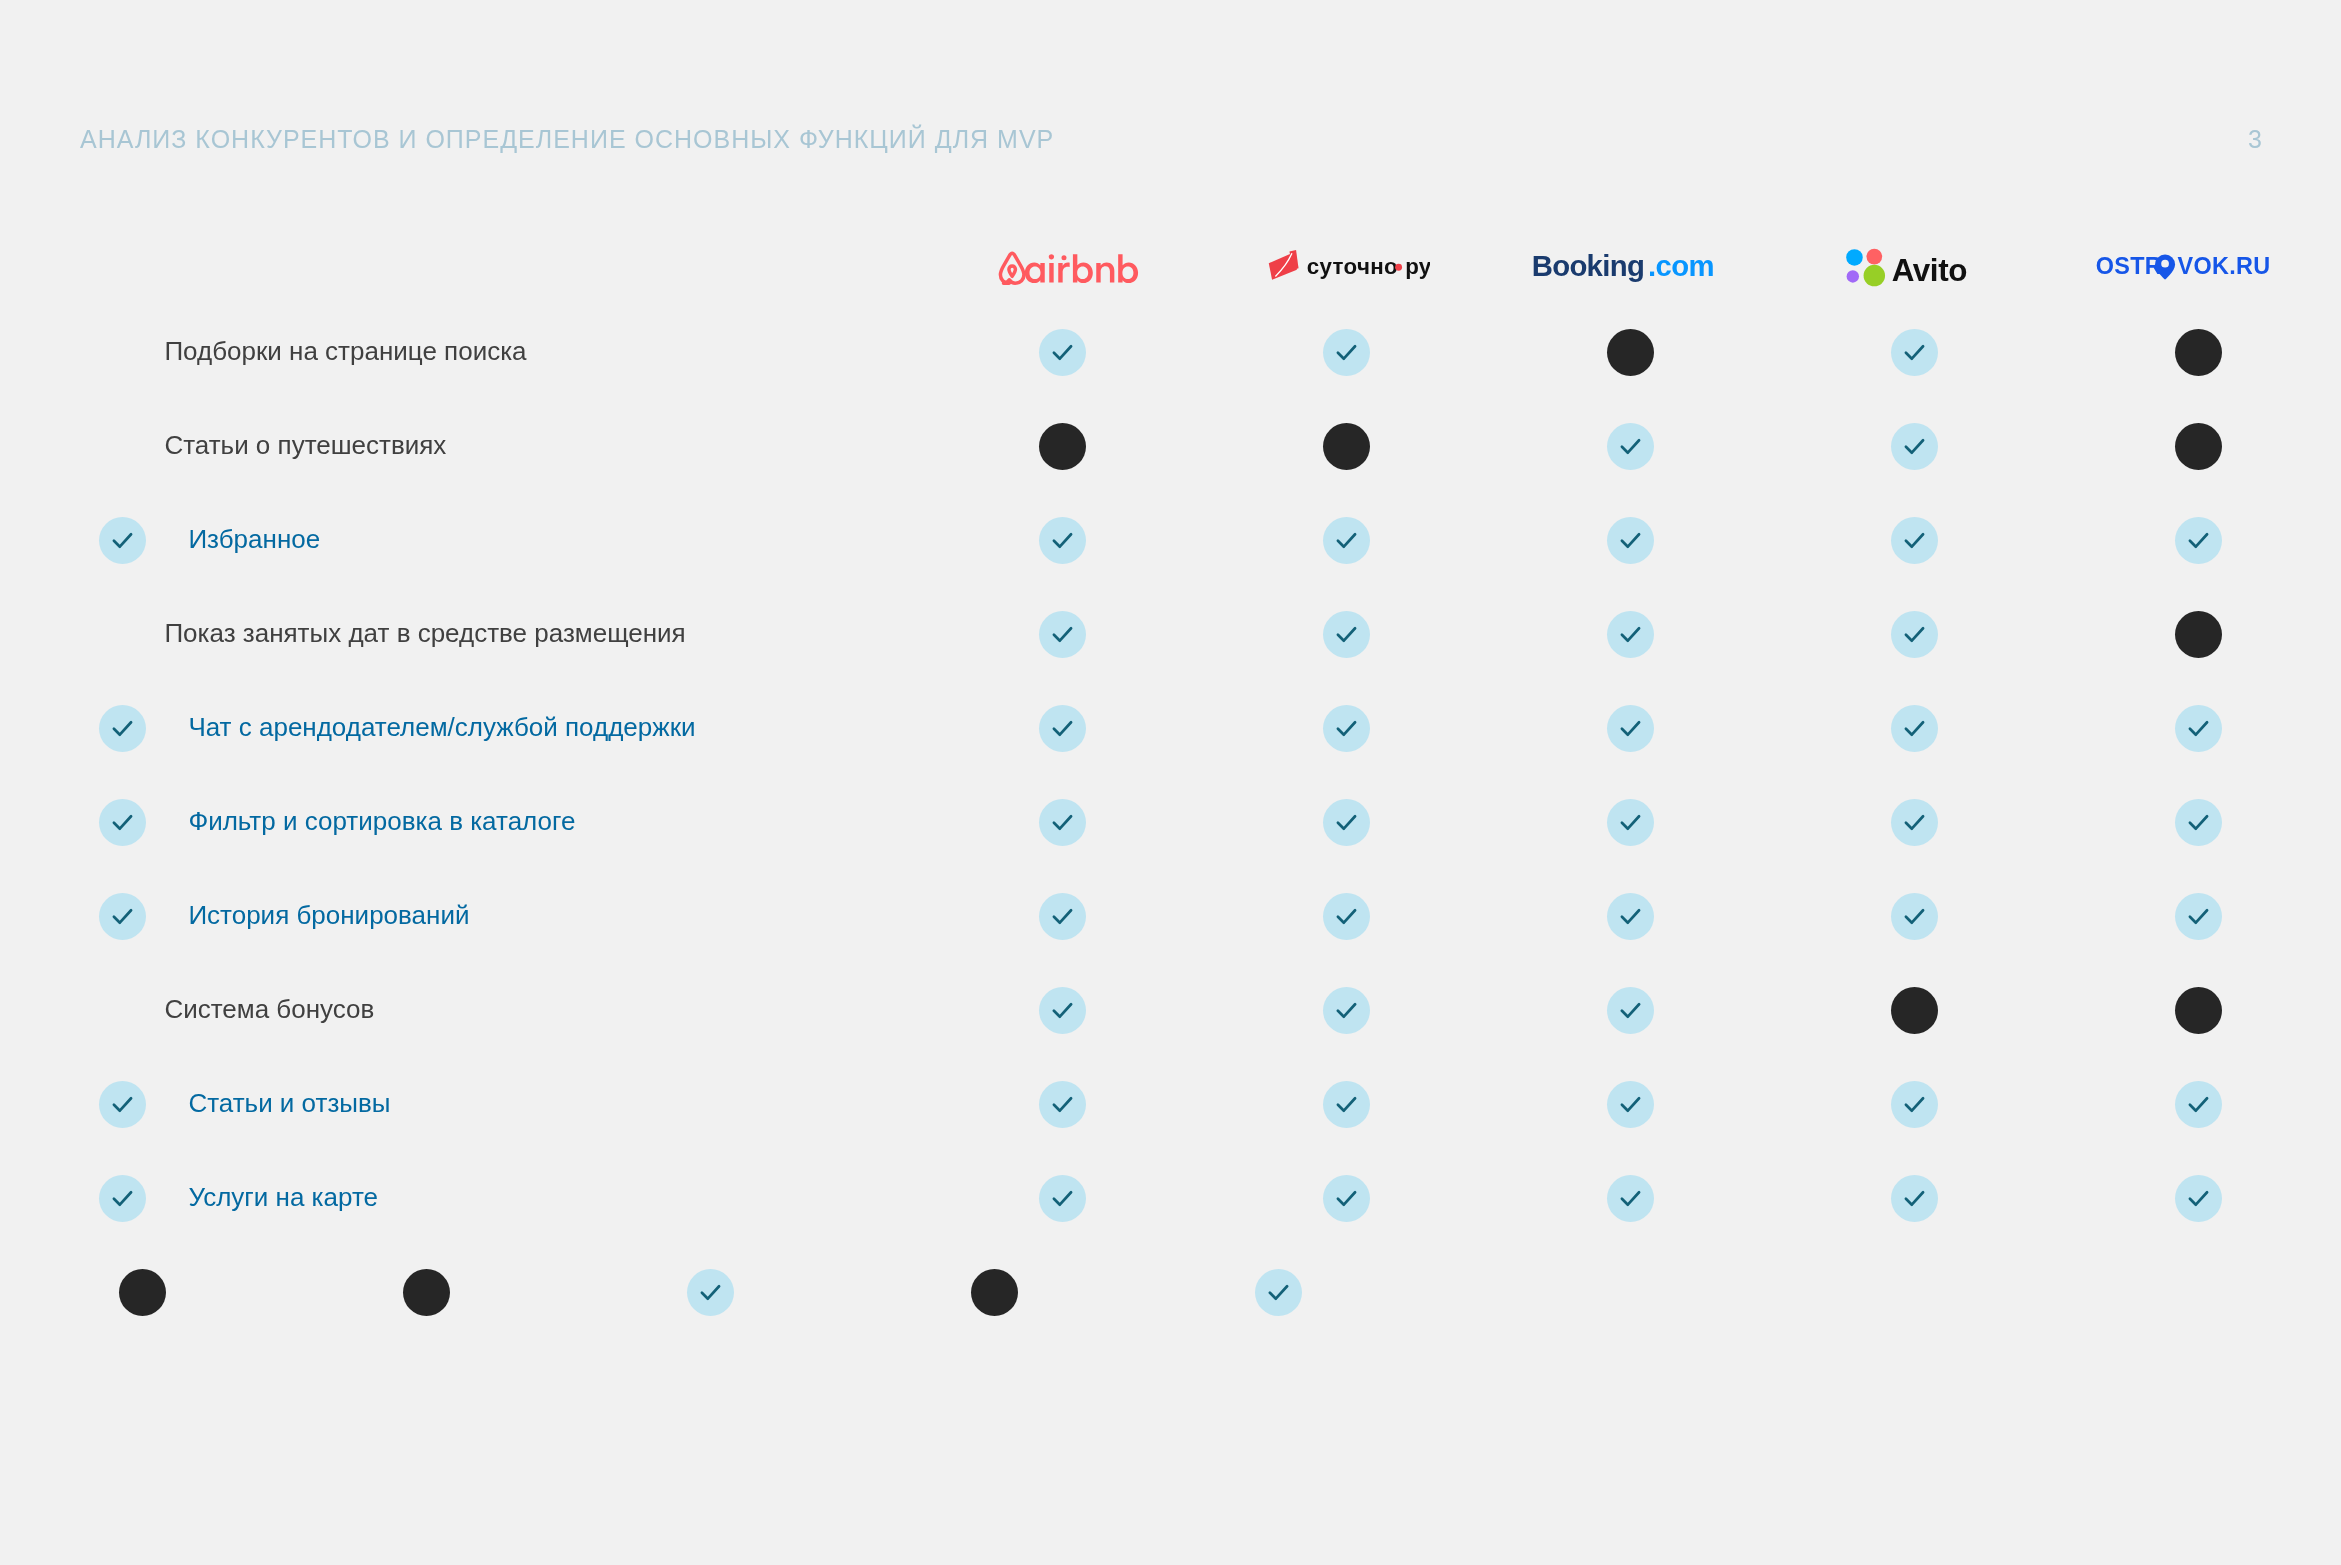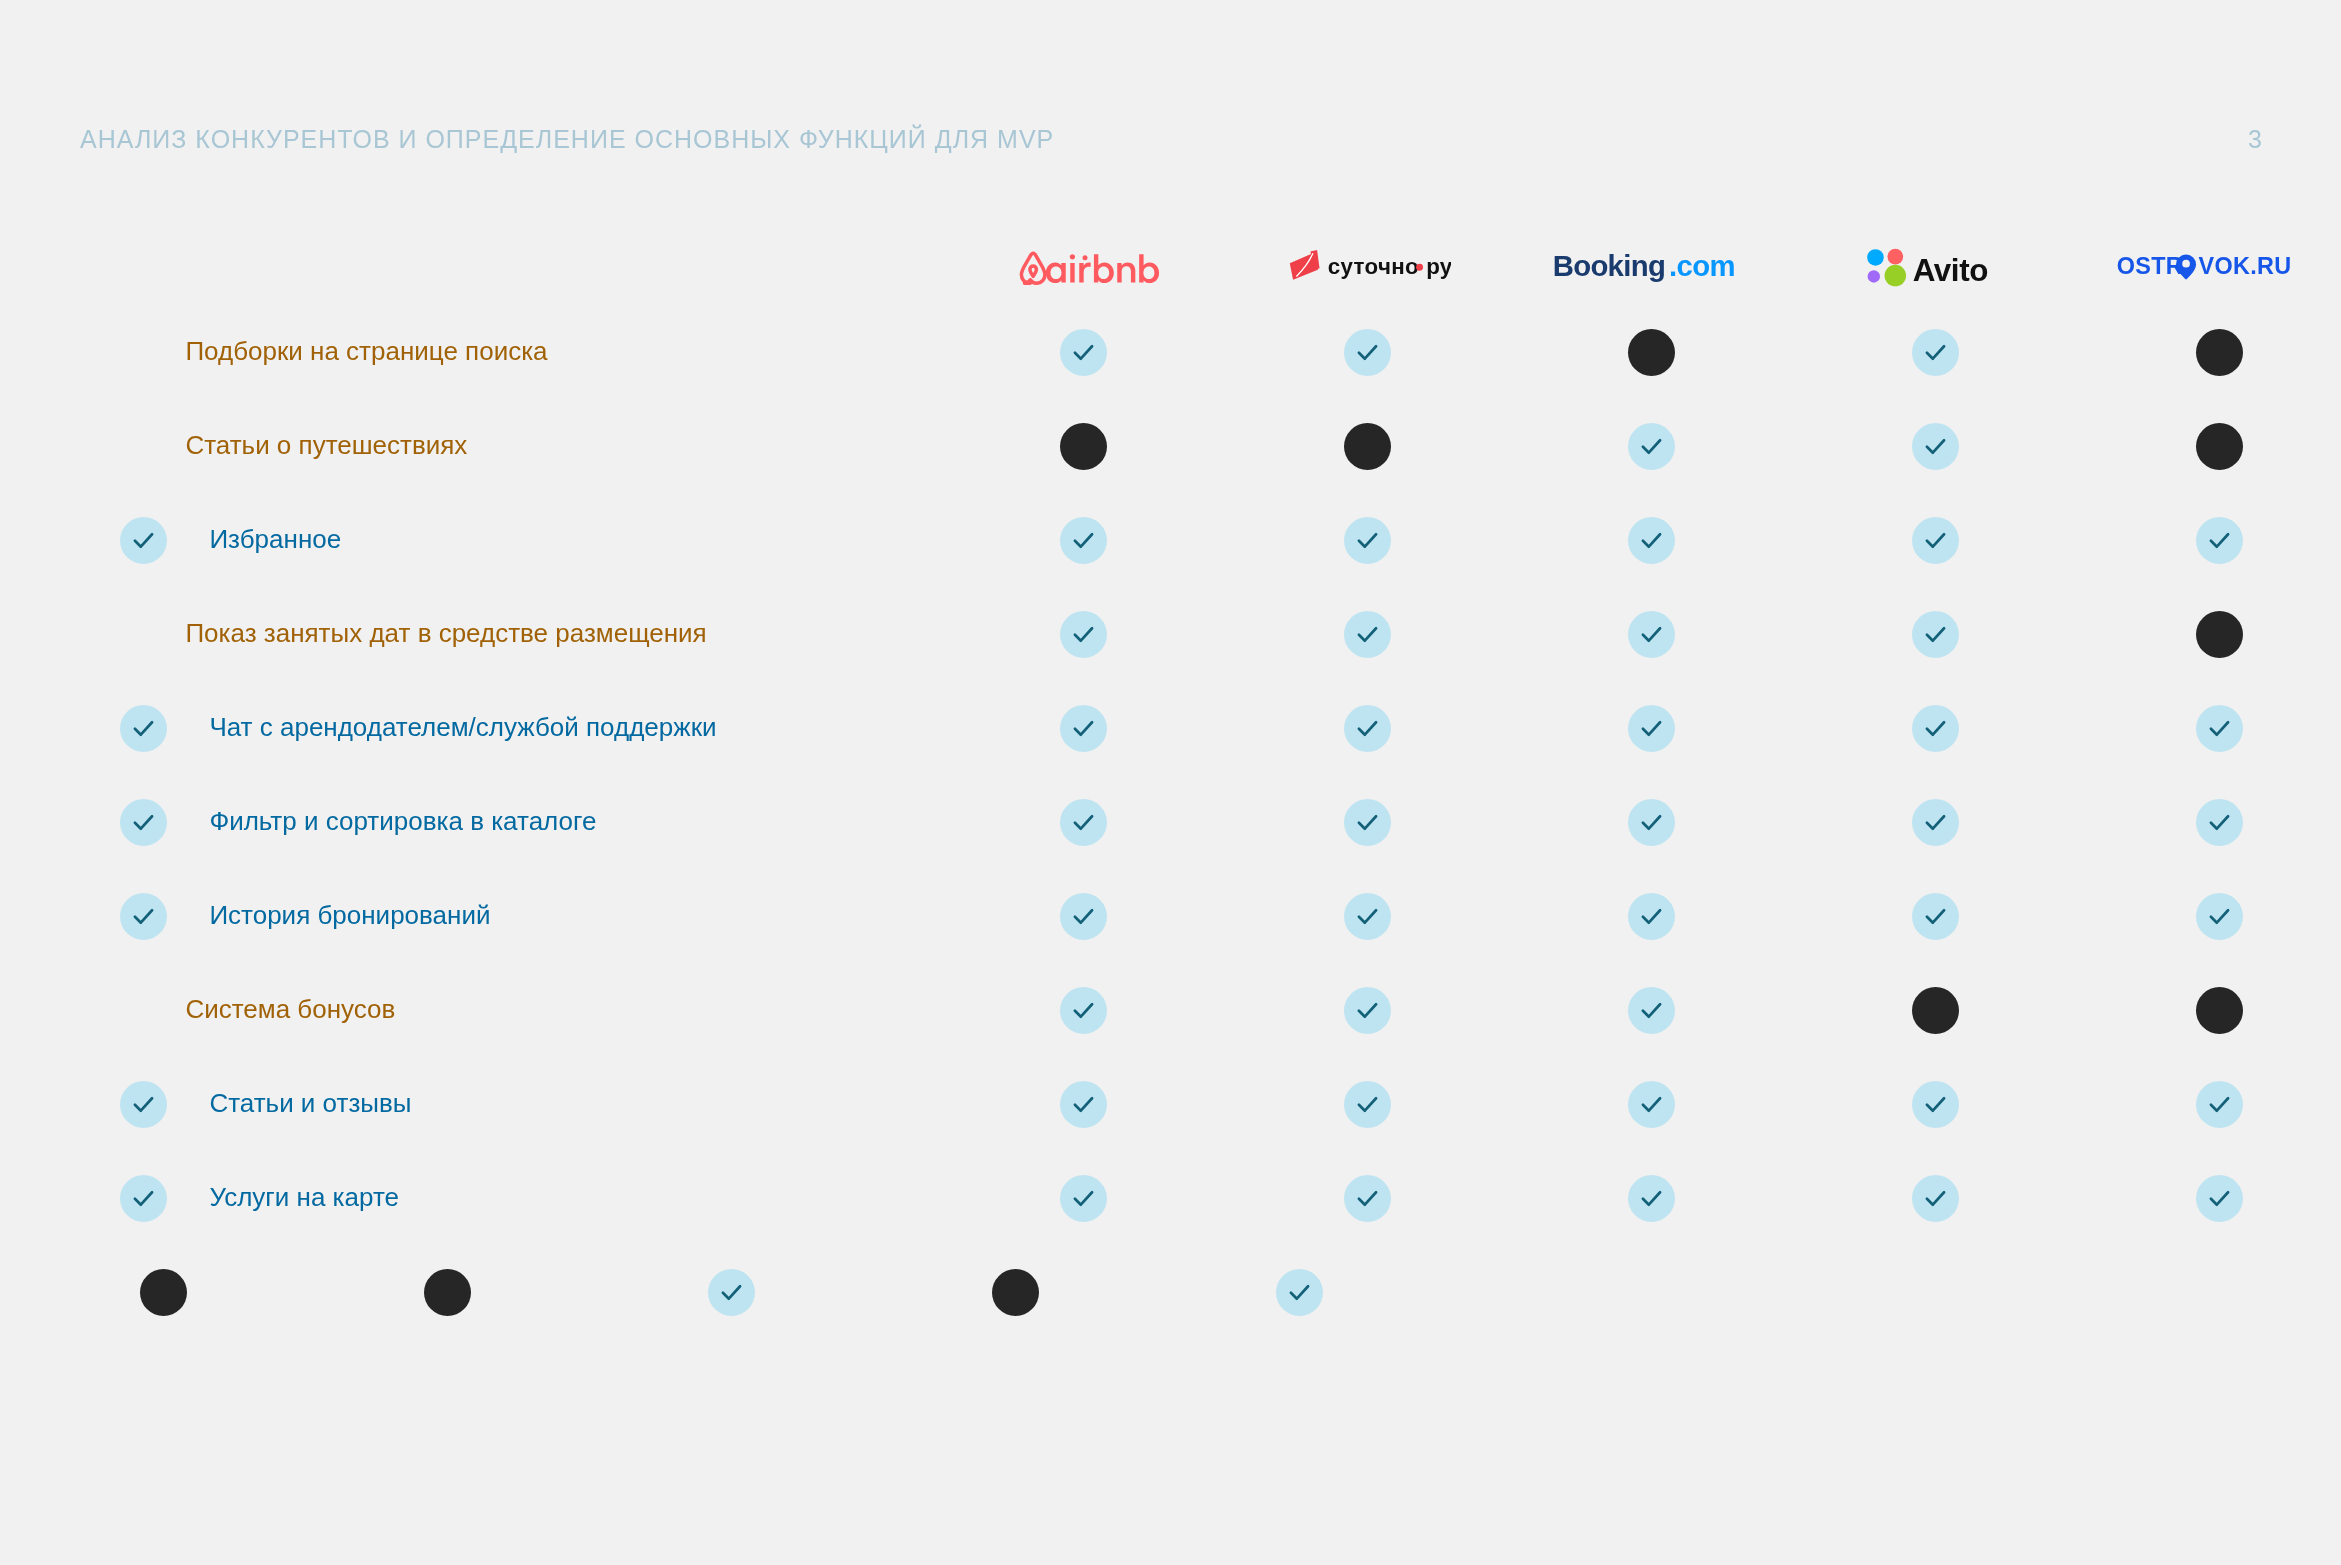--- a/index.html
+++ b/index.html
@@ -40,21 +40,20 @@
     color: #a8c6d4;
     font-weight: 400;
   }
 
   
   .matrix {
     position: absolute;
     top: 228px;
     left: 0;
     width: 2140px;
-    padding-left: 21px;
   }
   .matrix-head {
     display: flex;
     align-items: center;
     height: 77px;
   }
   .matrix-rows {
     display: block;
   }
   .row {
@@ -75,21 +74,21 @@
     width: 284px;
     display: flex;
     align-items: center;
     justify-content: center;
   }
 
   
   .feature-label {
     font-size: 26px;
     line-height: 1.2;
-    color: #a16207;
+    color: #404040;
     font-weight: 400;
     white-space: nowrap;
   }
   .feature-label.mvp {
     color: #0369a1;
     margin-left: 24px;
   }
   .feature-badge {
     width: 47px;
     height: 47px;

